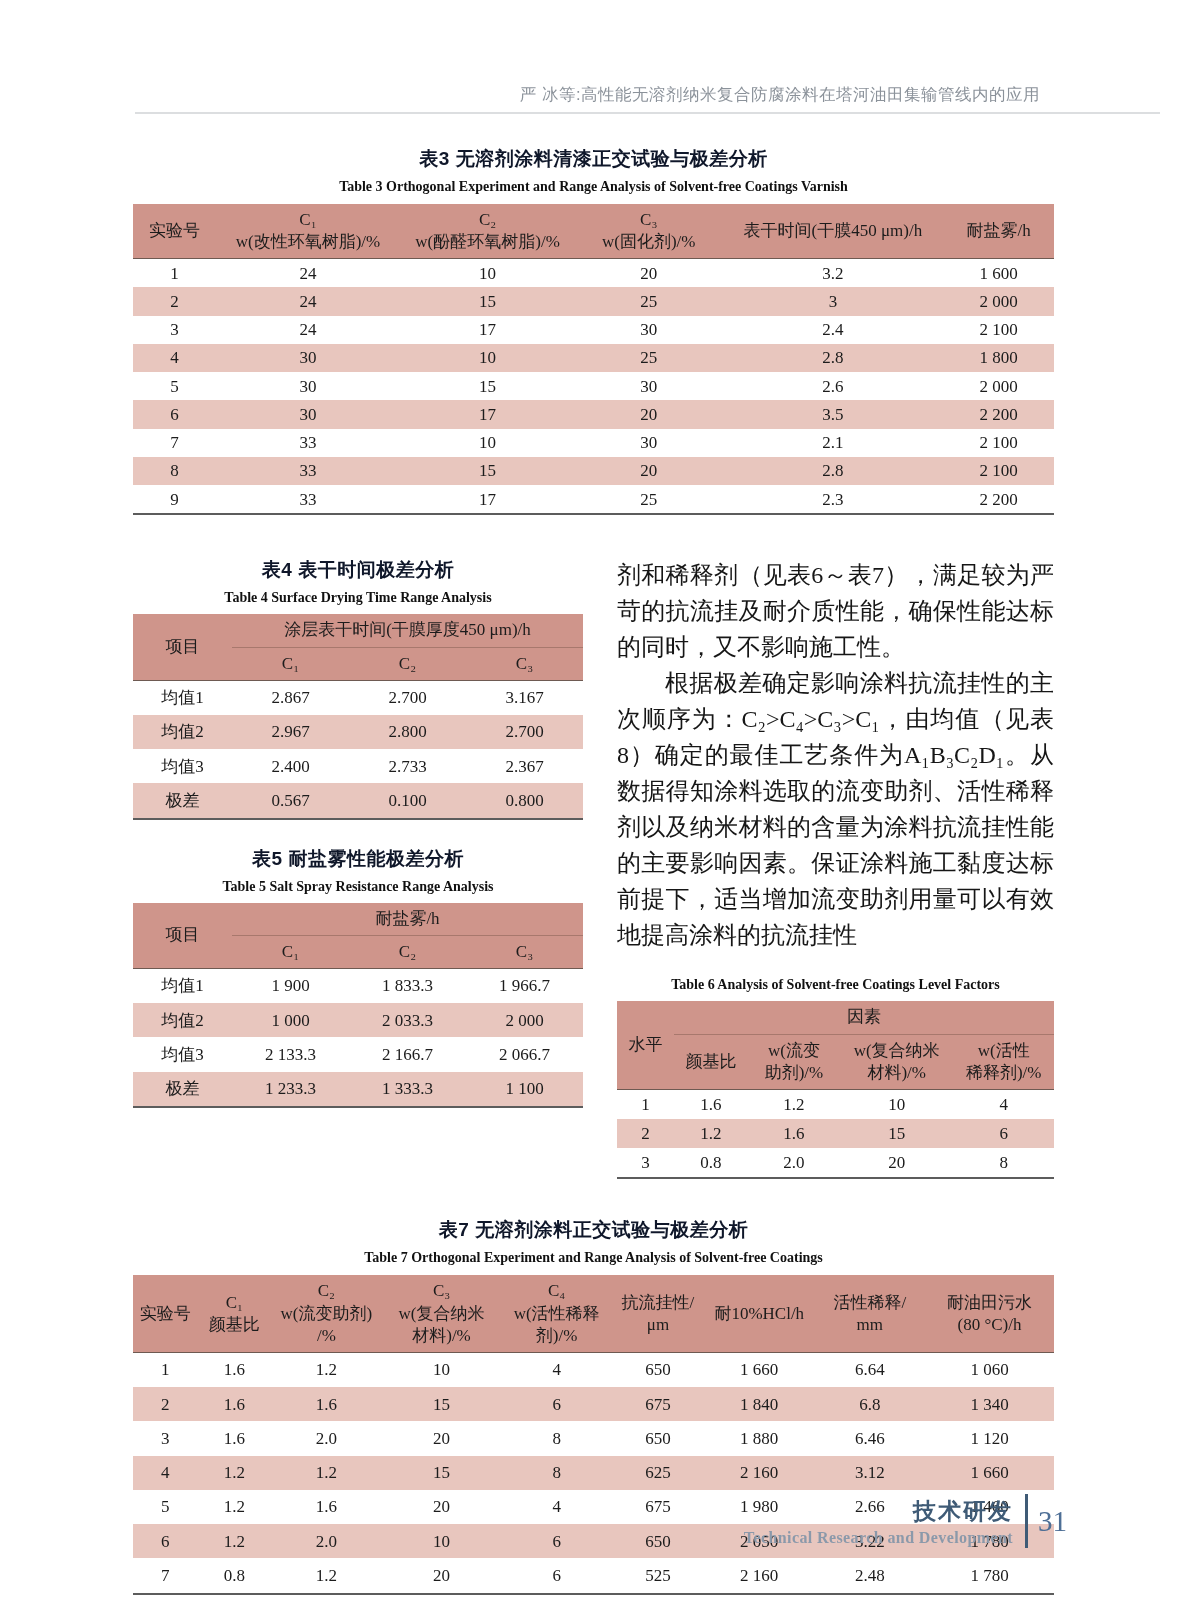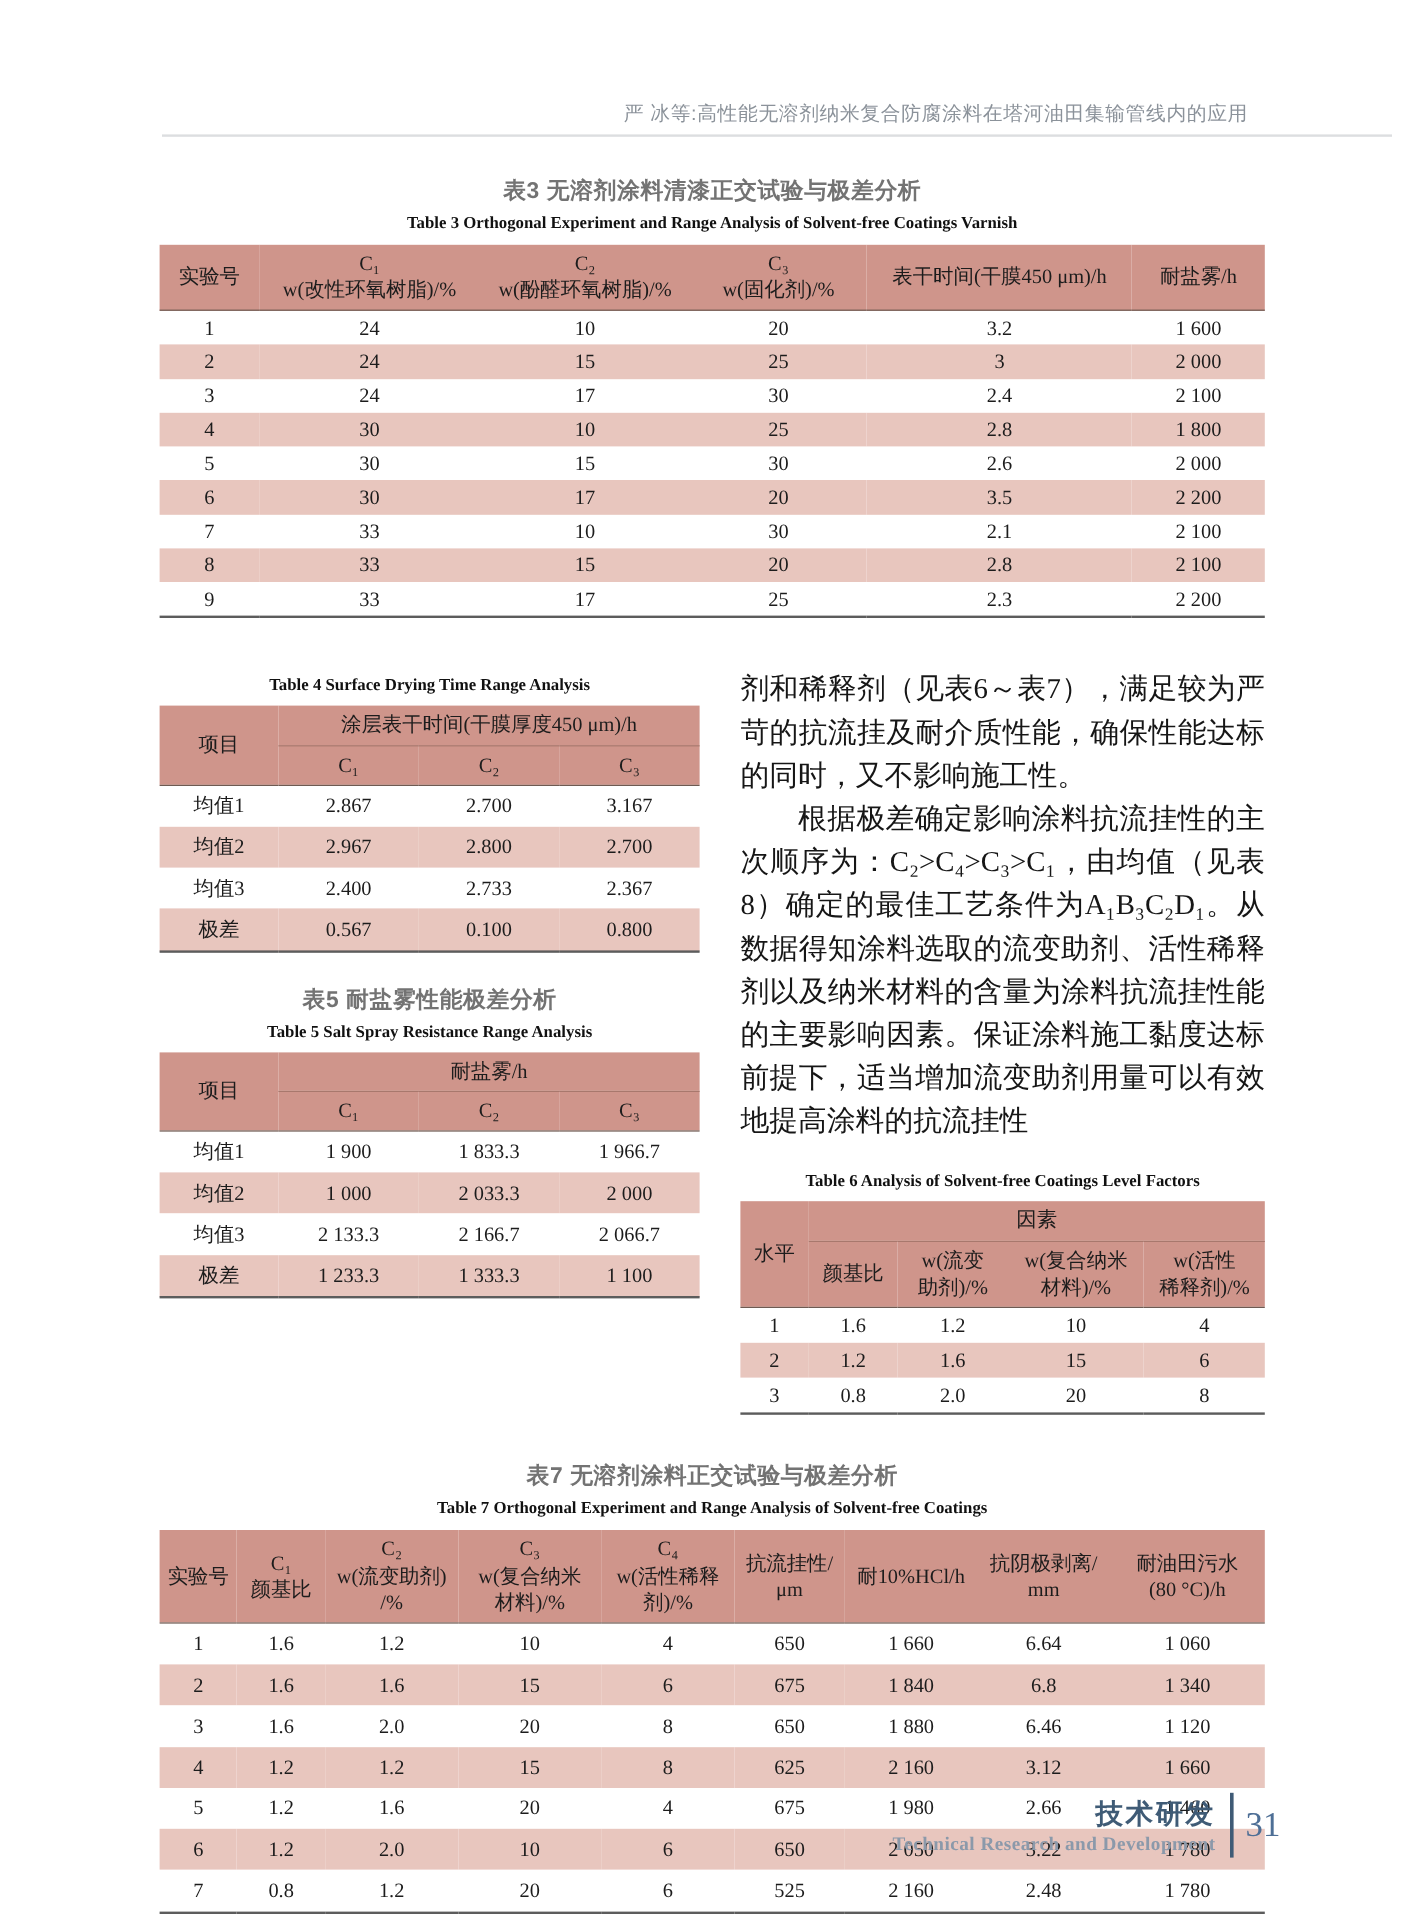--- a/index.html
+++ b/index.html
@@ -11,21 +11,21 @@
   
   .running-header{
     text-align:right;font-size:16.5px;color:#8b929a;
     font-family:"Liberation Sans","DejaVu Sans",sans-serif;
     padding-right:14px;letter-spacing:.5px;
   }
   .header-rule{border:none;border-top:2px solid #dcdee0;margin:6px -106px 0 2px;}
 
   
   .caption-zh{
-    text-align:center;font-weight:bold;font-size:19px;color:#737373;
+    text-align:center;font-weight:bold;font-size:19px;color:#0f172a;
     font-family:"Liberation Sans","DejaVu Sans",sans-serif;letter-spacing:.5px;
   }
   .caption-en{
     text-align:center;font-weight:bold;font-size:14px;color:#111;margin-top:7px;
     font-family:"Liberation Serif","DejaVu Serif",serif;
   }
 
   
   table{border-collapse:collapse;width:100%;table-layout:fixed;
         font-family:"Liberation Serif","DejaVu Serif",serif;font-size:17px;color:#1c1c1c;
@@ -182,20 +182,21 @@
             <td>2 200</td>
           </tr>
         </tbody>
       </table>
   </section>
 
   <div class="two-col">
     <div class="col-left">
 
       <section class="t4">
+        <div class="caption-zh">表4  表干时间极差分析</div>
         <div class="caption-en">Table 4  Surface Drying Time Range Analysis</div>
         <table>
             <colgroup>
               <col style="width: 22%;">
               <col style="width: 26%;">
               <col style="width: 26%;">
               <col style="width: 26%;">
             </colgroup>
             <thead>
               <tr>
@@ -374,21 +375,21 @@
 /%</th>
             <th>C₃
 w(复合纳米
 材料)/%</th>
             <th>C₄
 w(活性稀释
 剂)/%</th>
             <th>抗流挂性/
 μm</th>
             <th>耐10%HCl/h</th>
-            <th>抗阴极剥离/
+            <th>活性稀释/
 mm</th>
             <th>耐油田污水
 (80 °C)/h</th>
           </tr>
         </thead>
         <tbody>
           <tr>
             <td>1</td>
             <td>1.6</td>
             <td>1.2</td>

